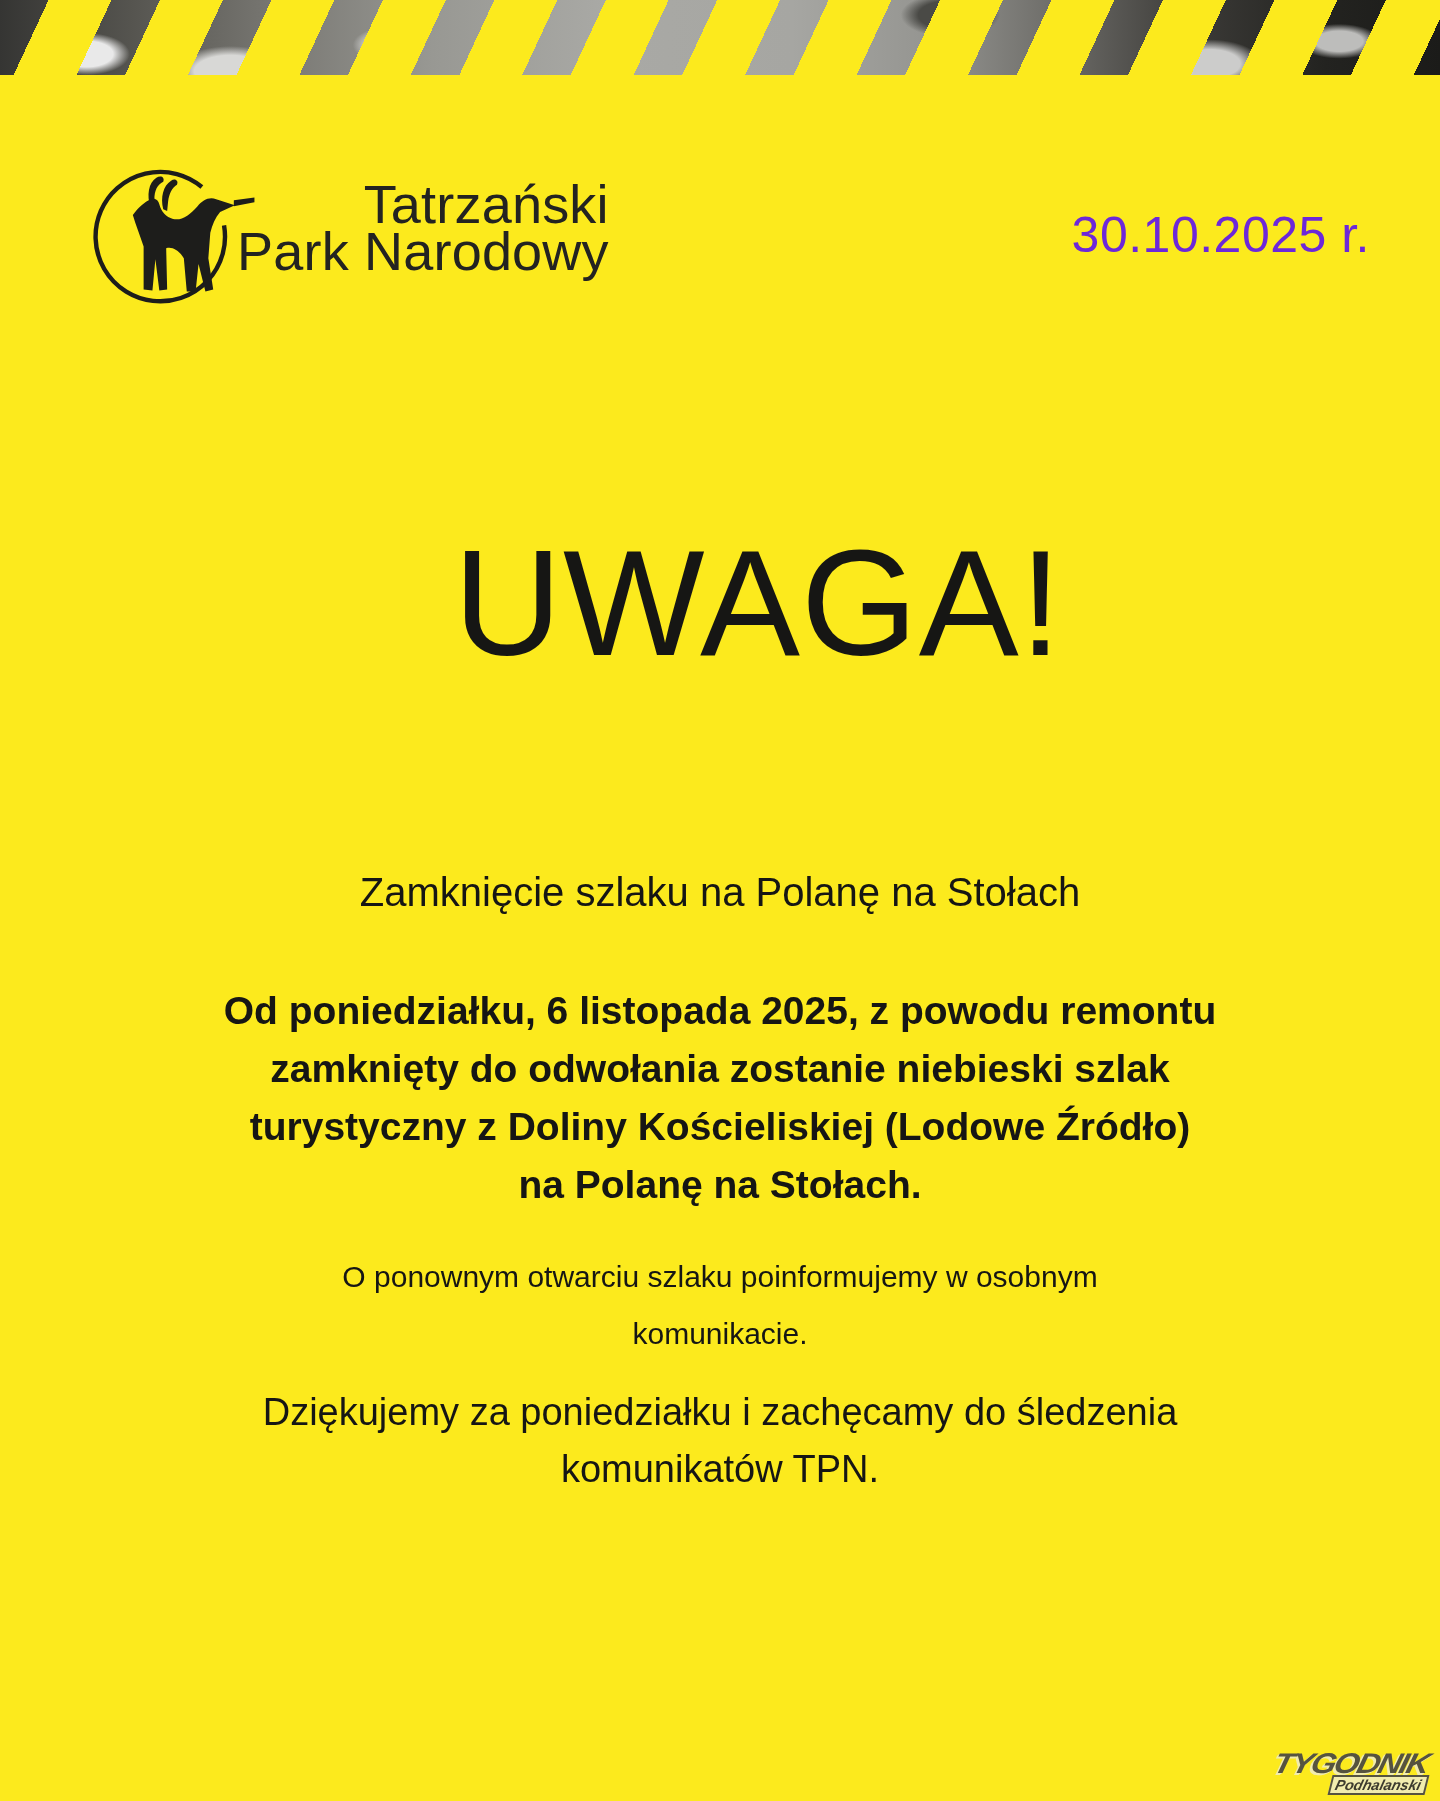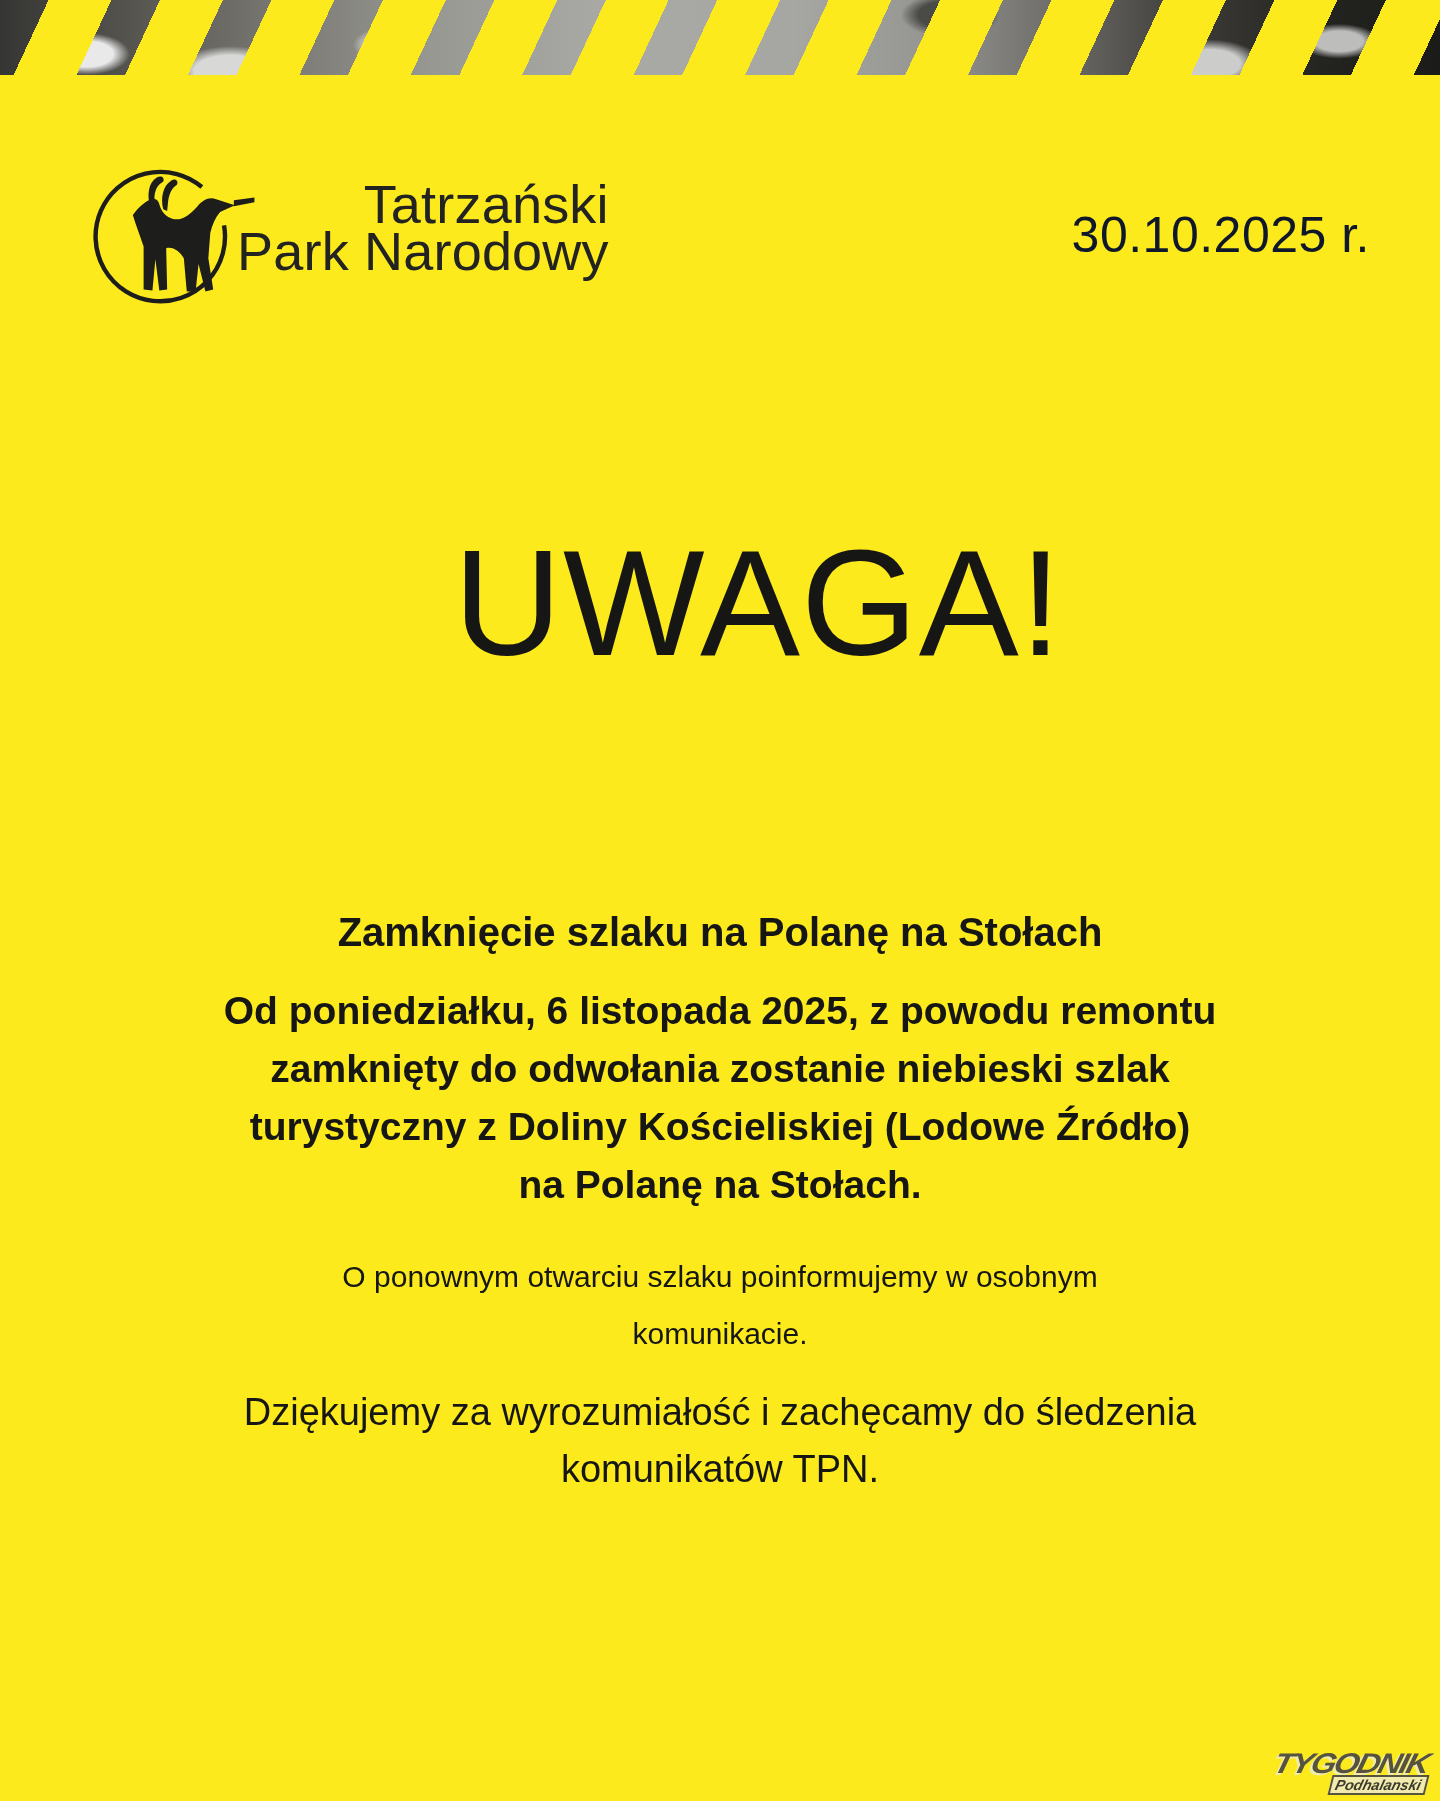--- a/index.html
+++ b/index.html
@@ -35,32 +35,32 @@
 
   
   .logo-mark{position:absolute;left:86px;top:166px;width:178px;height:152px;}
   .logo-text{
     position:absolute;left:237px;top:181px;
     font-size:54px;line-height:47px;color:#232321;
     letter-spacing:0.2px;white-space:pre-line;text-align:right;
   }
   .date{
     position:absolute;right:70px;top:206px;
-    font-size:50px;letter-spacing:0.5px;color:#0f172a;
+    font-size:50px;letter-spacing:0.5px;color:#6d28d9;
   }
 
   
   .title{
     position:absolute;top:528px;left:0;width:100%;
     text-align:center;font-size:150px;line-height:1;
     font-weight:400;letter-spacing:1px;color:#161614;margin-left:38px;
   }
   .subtitle{
     position:absolute;top:870px;left:0;width:100%;
-    text-align:center;font-size:40px;font-weight:700;color:#161614;margin-top:40px;
+    text-align:center;font-size:40px;font-weight:400;color:#161614;
   }
   .para{
     position:absolute;left:100px;width:1240px;
     text-align:center;white-space:pre-line;color:#161614;
   }
   .para.p1{top:982px;font-size:39px;font-weight:700;line-height:58px;}
   .para.p2{top:1248px;font-size:30px;font-weight:400;line-height:57px;}
   .para.p3{top:1384px;font-size:38px;font-weight:400;line-height:57px;}
 
   
@@ -128,19 +128,19 @@
 <div class="subtitle">Zamknięcie szlaku na Polanę na Stołach</div>
 
 <div class="para p1">Od poniedziałku, 6 listopada 2025, z powodu remontu
 zamknięty do odwołania zostanie niebieski szlak
 turystyczny z Doliny Kościeliskiej (Lodowe Źródło)
 na Polanę na Stołach.</div>
 
 <div class="para p2">O ponownym otwarciu szlaku poinformujemy w osobnym
 komunikacie.</div>
 
-<div class="para p3">Dziękujemy za wyrozumiałość i zachęcamy do śledzenia
+<div class="para p3">Dziękujemy za poniedziałku i zachęcamy do śledzenia
 komunikatów TPN.</div>
 
 <div class="watermark">
   <div class="tyg">TYGODNIK</div>
   <div class="pod">Podhalanski</div>
 </div>
 
 </body></html>

